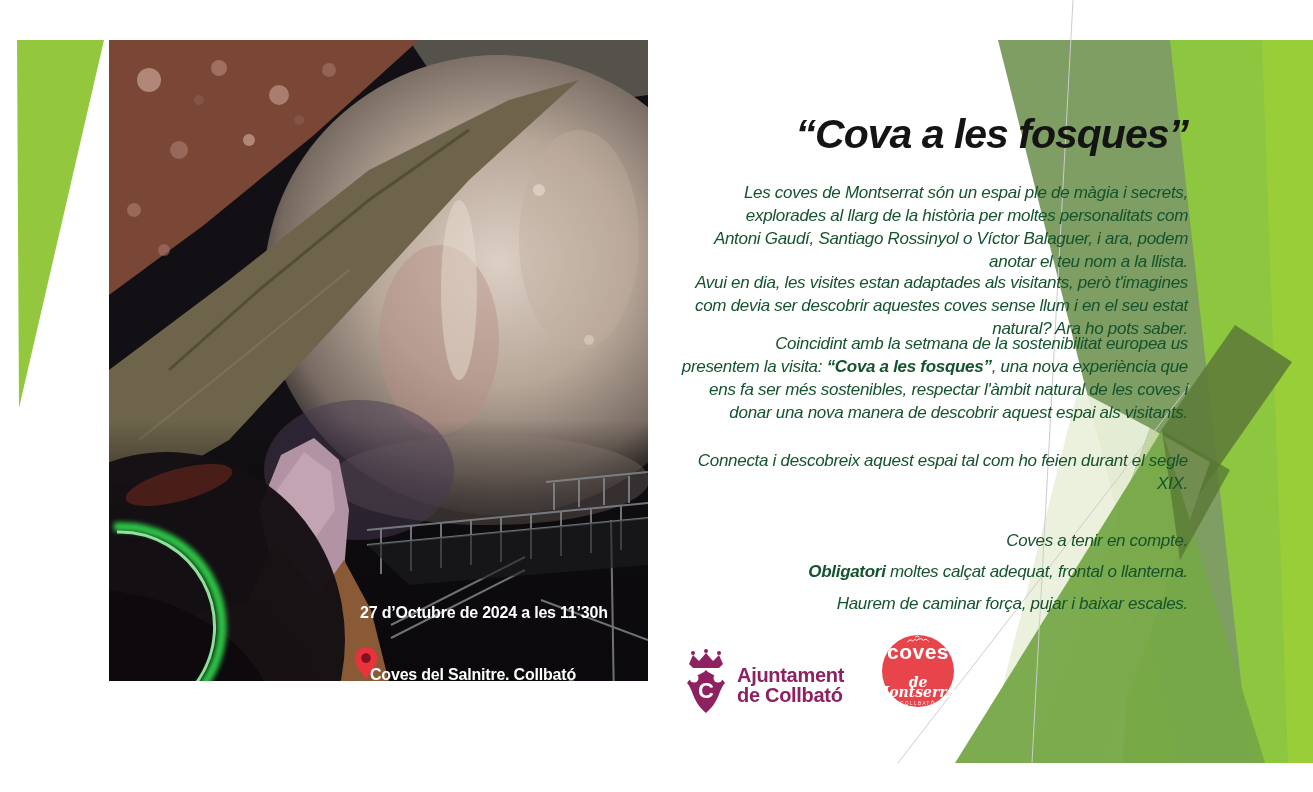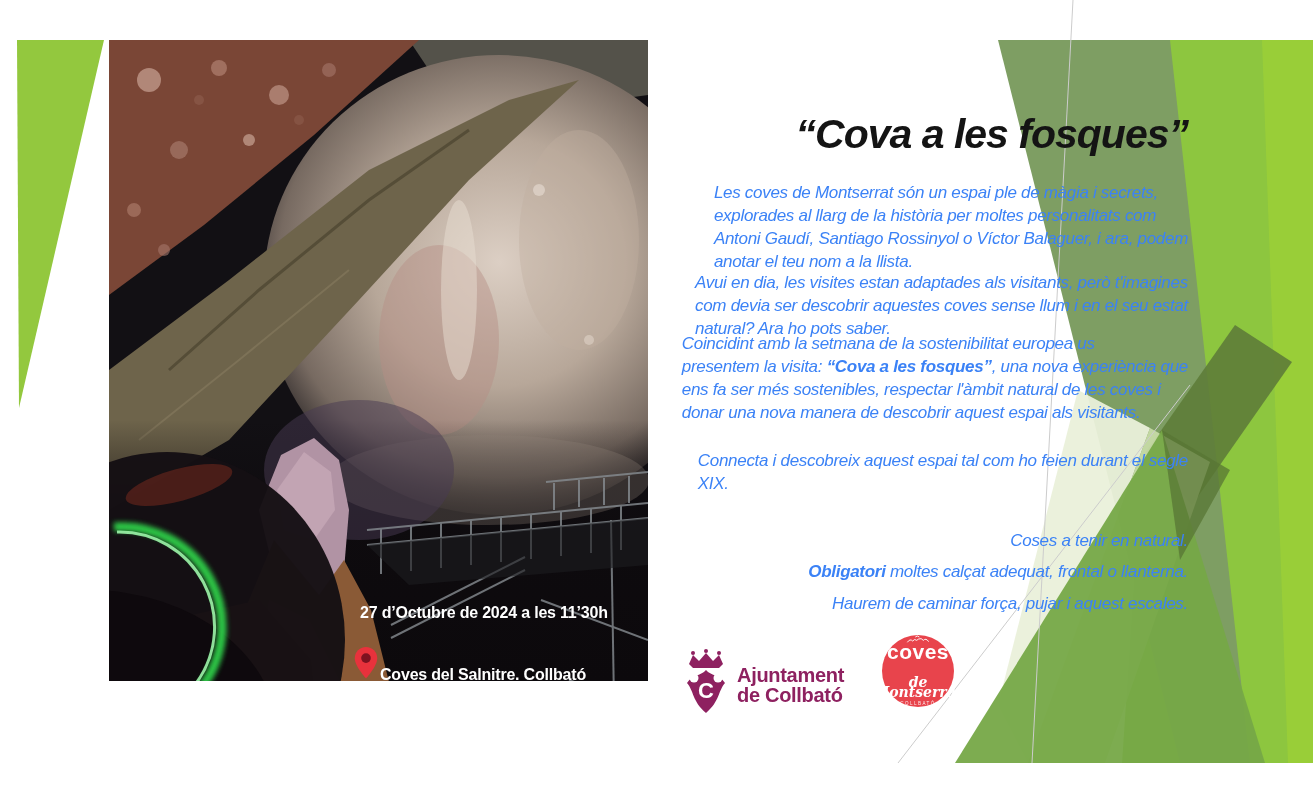--- a/index.html
+++ b/index.html
@@ -4,25 +4,25 @@
 <style>
   html,body{margin:0;padding:0;background:#ffffff;}
   #page{position:relative;width:1313px;height:792px;background:#ffffff;overflow:hidden;
         font-family:"Liberation Sans",sans-serif;}
   svg{display:block;}
   .bg-decor{position:absolute;left:0;top:0;z-index:1;}
   
   .photo{position:absolute;left:109px;top:40px;width:539px;height:641px;overflow:hidden;z-index:2;background:#0d0a0d;}
   .photo-overlay{position:absolute;color:#ffffff;font-weight:bold;font-size:16px;letter-spacing:-.2px;white-space:nowrap;}
   .photo-date{left:251px;top:564px;}
-  .photo-loc{left:271px;top:626px;}
+  .photo-loc{left:261px;top:626px;}
   .pin{position:absolute;left:243px;top:606px;width:28px;height:44px;}
   
-  .tb{position:absolute;right:125px;z-index:3;white-space:pre-line;
-      font-style:italic;color:#3b82f6;font-size:17px;line-height:23px;letter-spacing:-.3px;}
+  .tb{position:absolute;right:125px;z-index:3;text-align:right;white-space:pre-line;
+      font-style:italic;color:#14532d;font-size:17px;line-height:23px;letter-spacing:-.3px;}
   .title{position:absolute;right:125px;top:84px;z-index:3;white-space:nowrap;
          font-style:italic;font-weight:bold;font-size:41px;color:#141414;letter-spacing:-1px;}
   .p1{top:164px;} .p2{top:254px;} .p3{top:315px;} .p4{top:432px;}
   .n1{top:512px;} .n2{top:543px;} .n3{top:575px;}
   .b{font-weight:bold;}
   
   .aj-logo{position:absolute;left:683px;top:649px;z-index:3;display:flex;align-items:flex-start;}
   .aj-text{margin-left:8px;margin-top:16px;font-weight:bold;font-size:20px;line-height:20px;
            color:#8e2160;letter-spacing:-.3px;white-space:pre-line;}
   .coves-logo{position:absolute;left:882px;top:635px;width:72px;height:72px;border-radius:50%;
@@ -163,23 +163,23 @@
 anotar el teu nom a la llista.</p>
   <p class="tb p2">Avui en dia, les visites estan adaptades als visitants, però t'imagines
 com devia ser descobrir aquestes coves sense llum i en el seu estat
 natural? Ara ho pots saber.</p>
   <p class="tb p4">Connecta i descobreix aquest espai tal com ho feien durant el segle
 XIX.</p>
   <p class="tb p3"><span>Coincidint amb la setmana de la sostenibilitat europea us
 presentem la visita: </span><span class="b">“Cova a les fosques”</span><span>, una nova experiència que
 ens fa ser més sostenibles, respectar l'àmbit natural de les coves i
 donar una nova manera de descobrir aquest espai als visitants.</span></p>
-  <p class="tb n1">Coses a tenir en natural.</p>
+  <p class="tb n1">Coves a tenir en compte.</p>
   <p class="tb n2"><span class="b">Obligatori</span><span> moltes calçat adequat, frontal o llanterna.</span></p>
-  <p class="tb n3">Haurem de caminar força, pujar i aquest escales.</p>
+  <p class="tb n3">Haurem de caminar força, pujar i baixar escales.</p>
 
   <div class="aj-logo">
     <svg width="46" height="66" viewBox="0 0 46 66">
       <g fill="#8e2160">
         <circle cx="10" cy="4" r="2"></circle>
           <circle cx="23" cy="2" r="2"></circle>
           <circle cx="36" cy="4" r="2"></circle>
         <path d="M6,15 L10,6 L16,12 L23,4 L30,12 L36,6 L40,15 L36,19 L10,19 Z"></path>
         <path d="M23,21 C18,27 10,25 4,34 C11,42 9,52 23,64 C37,52 35,42 42,34 C36,25 28,27 23,21 Z"></path>
       </g>

